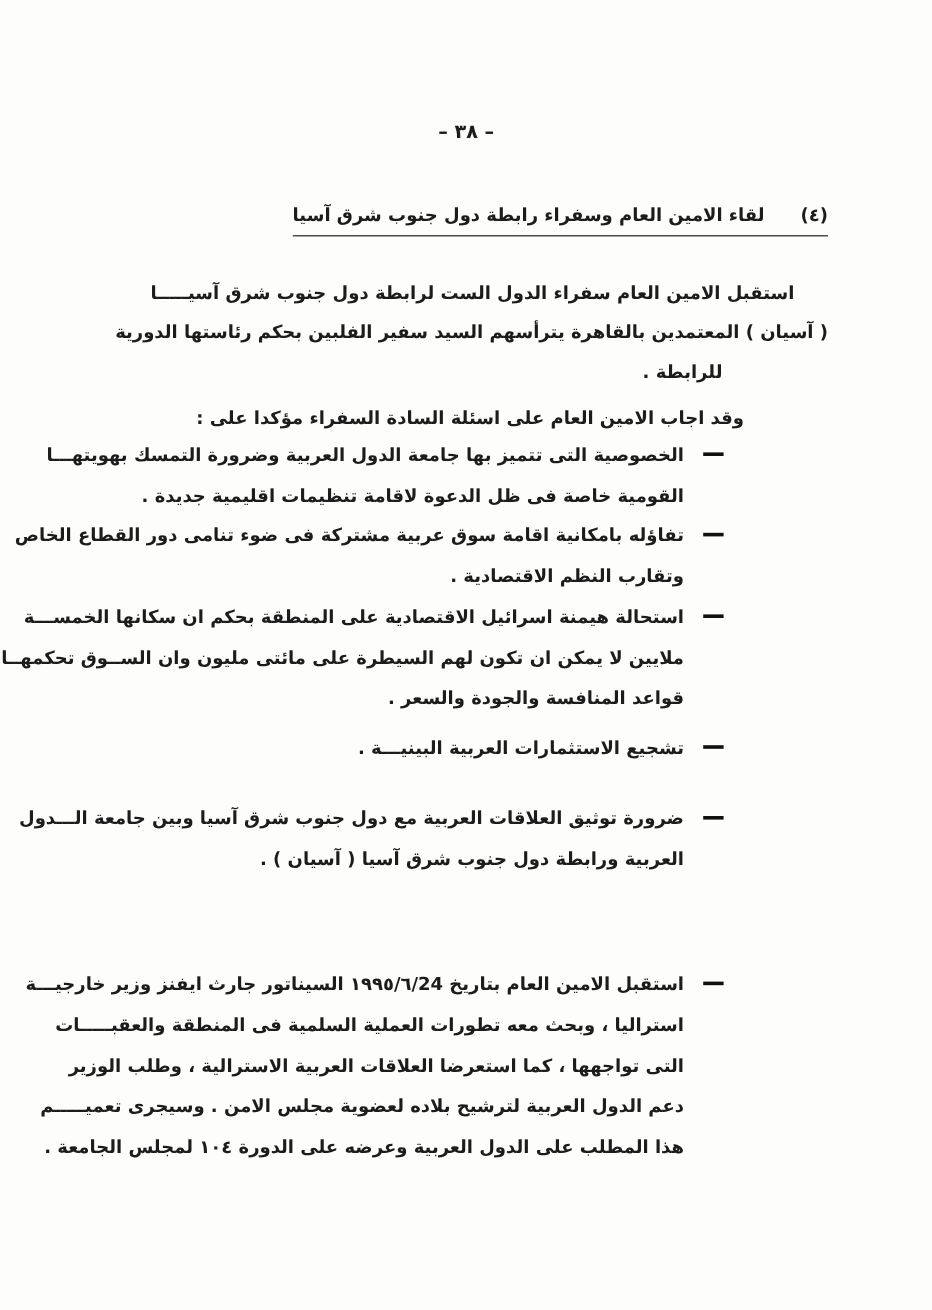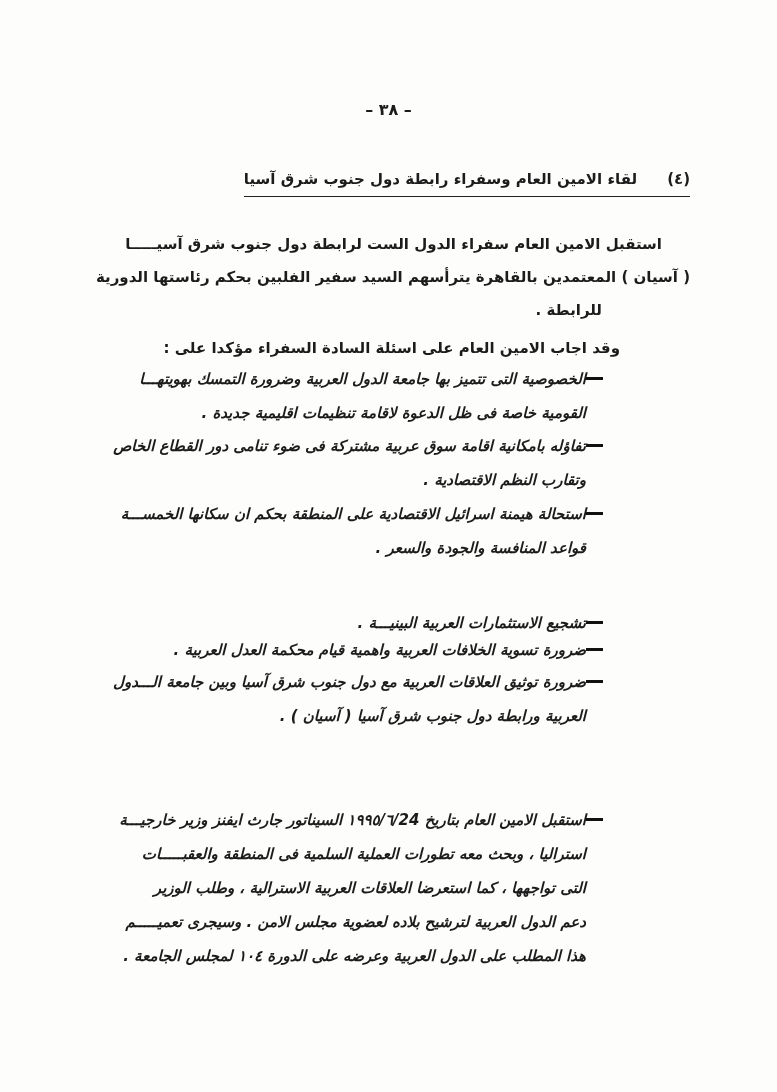--- a/index.html
+++ b/index.html
@@ -33,21 +33,21 @@
     line-height:33px;height:33px;
     font-size:15px;font-weight:bold;
     text-align:right;white-space:nowrap;
   }
   .para1{top:228px;right:87px;width:598px;margin-left:20px;}
   .para1 .ln0{padding-right:28px;}
   .para1 .ln2{padding-right:88px;}
   .intro{top:332px;right:157px;}
   .bullet{
     position:absolute;right:174px;width:508px;
-    display:flex;font-style:italic;
+    display:flex;gap:16px;
   }
   .dash{
     flex:0 0 17px;height:2.5px;background:#111;
     margin-top:15px;
   }
   .blines{flex:1;min-width:0;}
   .bullet .ln{line-height:34px;height:34px;}
   .b1{top:362px;}
   .b2{top:429px;}
   .b3{top:497px;}
@@ -90,37 +90,32 @@
     <div class="blines">
       <div class="ln">تفاؤله بامكانية اقامة سوق عربية مشتركة فى ضوء  تنامى دور القطاع الخاص</div>
       <div class="ln">وتقارب النظم الاقتصادية .</div>
     </div>
   </div>
 
   <div class="bullet b3">
     <span class="dash"></span>
     <div class="blines">
       <div class="ln">استحالة هيمنة اسرائيل الاقتصادية على المنطقة بحكم ان سكانها الخمســـة</div>
+      <div class="ln">ملايين لا يمكن ان تكون لهم السيطرة على مائتى مليون وان الســوق تحكمهــا</div>
       <div class="ln">قواعد المنافسة والجودة والسعر .</div>
     </div>
   </div>
 
   <div class="bullet b4">
     <span class="dash"></span>
     <div class="blines">
       <div class="ln">تشجيع الاستثمارات العربية البينيـــة .</div>
     </div>
   </div>
 
-  <div class="bullet b5">
-    <span class="dash"></span>
-    <div class="blines">
-      <div class="ln">ضرورة تسوية الخلافات العربية واهمية قيام محكمة العدل العربية .</div>
-    </div>
-  </div>
 
   <div class="bullet b6">
     <span class="dash"></span>
     <div class="blines">
       <div class="ln">ضرورة توثيق العلاقات العربية مع دول جنوب شرق آسيا  وبين جامعة الـــدول</div>
       <div class="ln">العربية ورابطة دول جنوب شرق آسيا  ( آسيان ) .</div>
     </div>
   </div>
 
 

